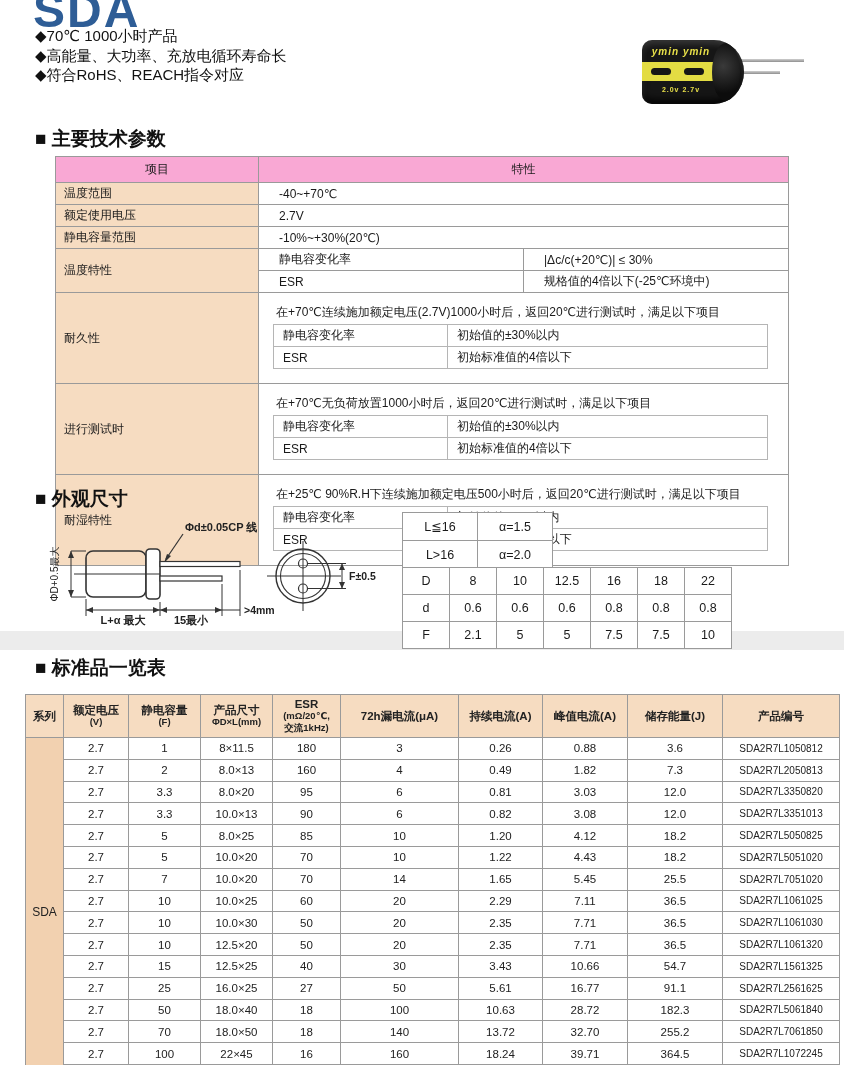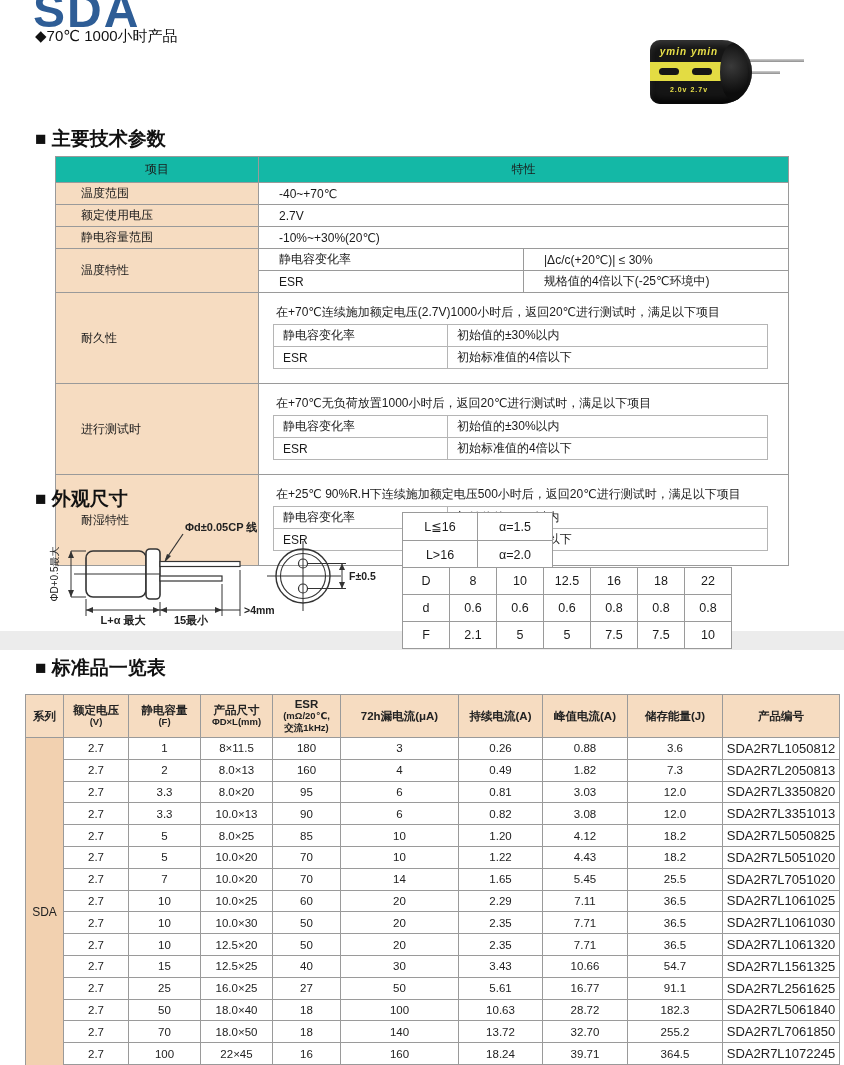--- a/index.html
+++ b/index.html
@@ -9,70 +9,72 @@
   }
   
   .sda-title{position:absolute;left:33px;top:-17px;font-size:48px;font-weight:bold;
     color:#2e5d96;letter-spacing:2px;}
   .features{position:absolute;left:35px;top:26px;font-size:15px;line-height:19.5px;color:#111;}
   
   .cap{position:absolute;left:642px;top:40px;width:160px;height:64px;}
   .cap .lead{position:absolute;height:3px;background:linear-gradient(#cfcfcf,#8f8f8f);}
   .cap .lead1{left:96px;top:19px;width:66px;}
   .cap .lead2{left:96px;top:31px;width:42px;}
-  .cap .body{position:absolute;left:8px;top:0;width:102px;height:64px;background:#161616;
+  .cap .body{position:absolute;left:0;top:0;width:102px;height:64px;background:#161616;
     border-radius:10px 30px 30px 10px / 10px 32px 32px 10px;overflow:hidden;box-shadow:inset 0 4px 6px rgba(255,255,255,.15), inset 0 -5px 7px rgba(0,0,0,.8);}
   .cap .brand{position:absolute;left:0;top:6px;width:78px;text-align:center;color:#e8e049;
     font-size:10px;font-weight:bold;font-style:italic;letter-spacing:1px;}
   .cap .band{position:absolute;left:0;top:22px;width:88px;height:19px;background:#e3dc43;border-radius:0 6px 6px 0;}
   .cap .slot{position:absolute;top:6px;width:20px;height:7px;background:#161616;border-radius:4px;}
   .cap .slot1{left:9px;} .cap .slot2{left:42px;}
   .cap .volts{position:absolute;left:0;top:46px;width:78px;text-align:center;color:#e8e049;
     font-size:7px;font-weight:bold;letter-spacing:1px;}
   .cap .cend{position:absolute;right:4px;top:3px;width:28px;height:58px;border-radius:50%;
     background:radial-gradient(circle at 40% 40%, #3a3a3a, #0c0c0c 70%);}
   
   .sec-h{position:absolute;left:35px;font-size:19px;font-weight:bold;color:#111;}
   
   table{border-collapse:collapse;}
   .tech{position:absolute;left:55px;top:156px;width:733px;table-layout:fixed;
     font-size:12px;border:1px solid #7d7d7d;}
   .tech td{border:1px solid #9a9a9a;vertical-align:middle;}
-  .tech .h td{background:#14b8a6;text-align:center;height:23px;}
-  .tech .lbl{background:#f6dcc1;padding-left:25px;}
+  .tech .h td{background:#f9a8d4;text-align:center;height:23px;}
+  .tech .lbl{background:#f6dcc1;padding-left:8px;}
   .tech .val{padding-left:20px;height:19px;}
   .tech .testcell{padding:8px;}
   .tech .desc{padding:3px 0 2px 9px;}
   .nested{width:494px;margin:1px 0 6px 6px;table-layout:fixed;font-size:12px;}
   .nested td{border:1px solid #b5b5b5;padding-left:9px;height:19px;}
   
   .dimsvg{position:absolute;left:36px;top:514px;}
   .grayband{position:absolute;left:0;top:631px;width:844px;height:19px;background:#ececec;}
   .alpha{position:absolute;left:402px;top:512px;font-size:12.5px;}
   .alpha td{border:1px solid #9a9a9a;width:72px;height:25px;text-align:center;background:#fff;}
   .dtable{position:absolute;left:402px;top:567px;font-size:12.5px;}
   .dtable td{border:1px solid #9a9a9a;width:44px;height:24px;text-align:center;background:#fff;}
   
   .prod{position:absolute;left:25px;top:694px;width:814px;table-layout:fixed;
     font-size:11.5px;border:1px solid #7d7d7d;background:#fff;}
   .prod td,.prod th{border:1px solid #9a9a9a;text-align:center;vertical-align:middle;color:#222;}
   .prod thead th{background:#f6dcc1;height:40px;font-weight:bold;font-size:11.5px;line-height:12px;}
   .prod thead .sub{font-size:9.5px;font-weight:bold;}
   .prod tbody td{height:20.8px;padding:0;}
   .prod .series{background:#f2d1b0;font-size:12px;}
-  .prod .part{font-size:13px;}
+  .prod .part{font-size:10px;}
   svg text{font-family:"Liberation Sans","DejaVu Sans",sans-serif;fill:#222;}
 </style>
 </head>
 <body>
 
 <div class="sda-title">SDA</div>
 
 <div class="features">
   <div>◆70℃ 1000小时产品</div>
+  <div>◆高能量、大功率、充放电循环寿命长</div>
+  <div>◆符合RoHS、REACH指令对应</div>
 </div>
 
 <div class="cap">
   <div class="lead lead1"></div>
   <div class="lead lead2"></div>
   <div class="body">
     <div class="brand">ymin ymin</div>
     <div class="band">
       <div class="slot slot1"></div>
       <div class="slot slot2"></div>

